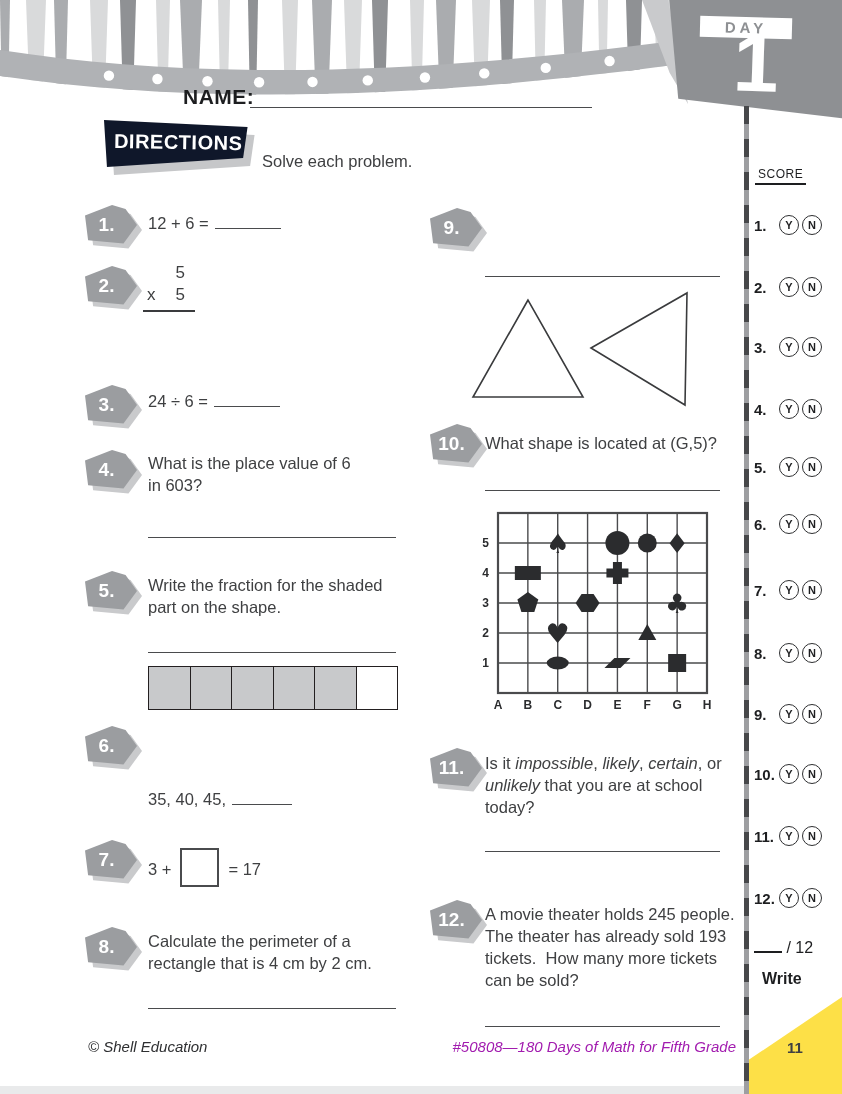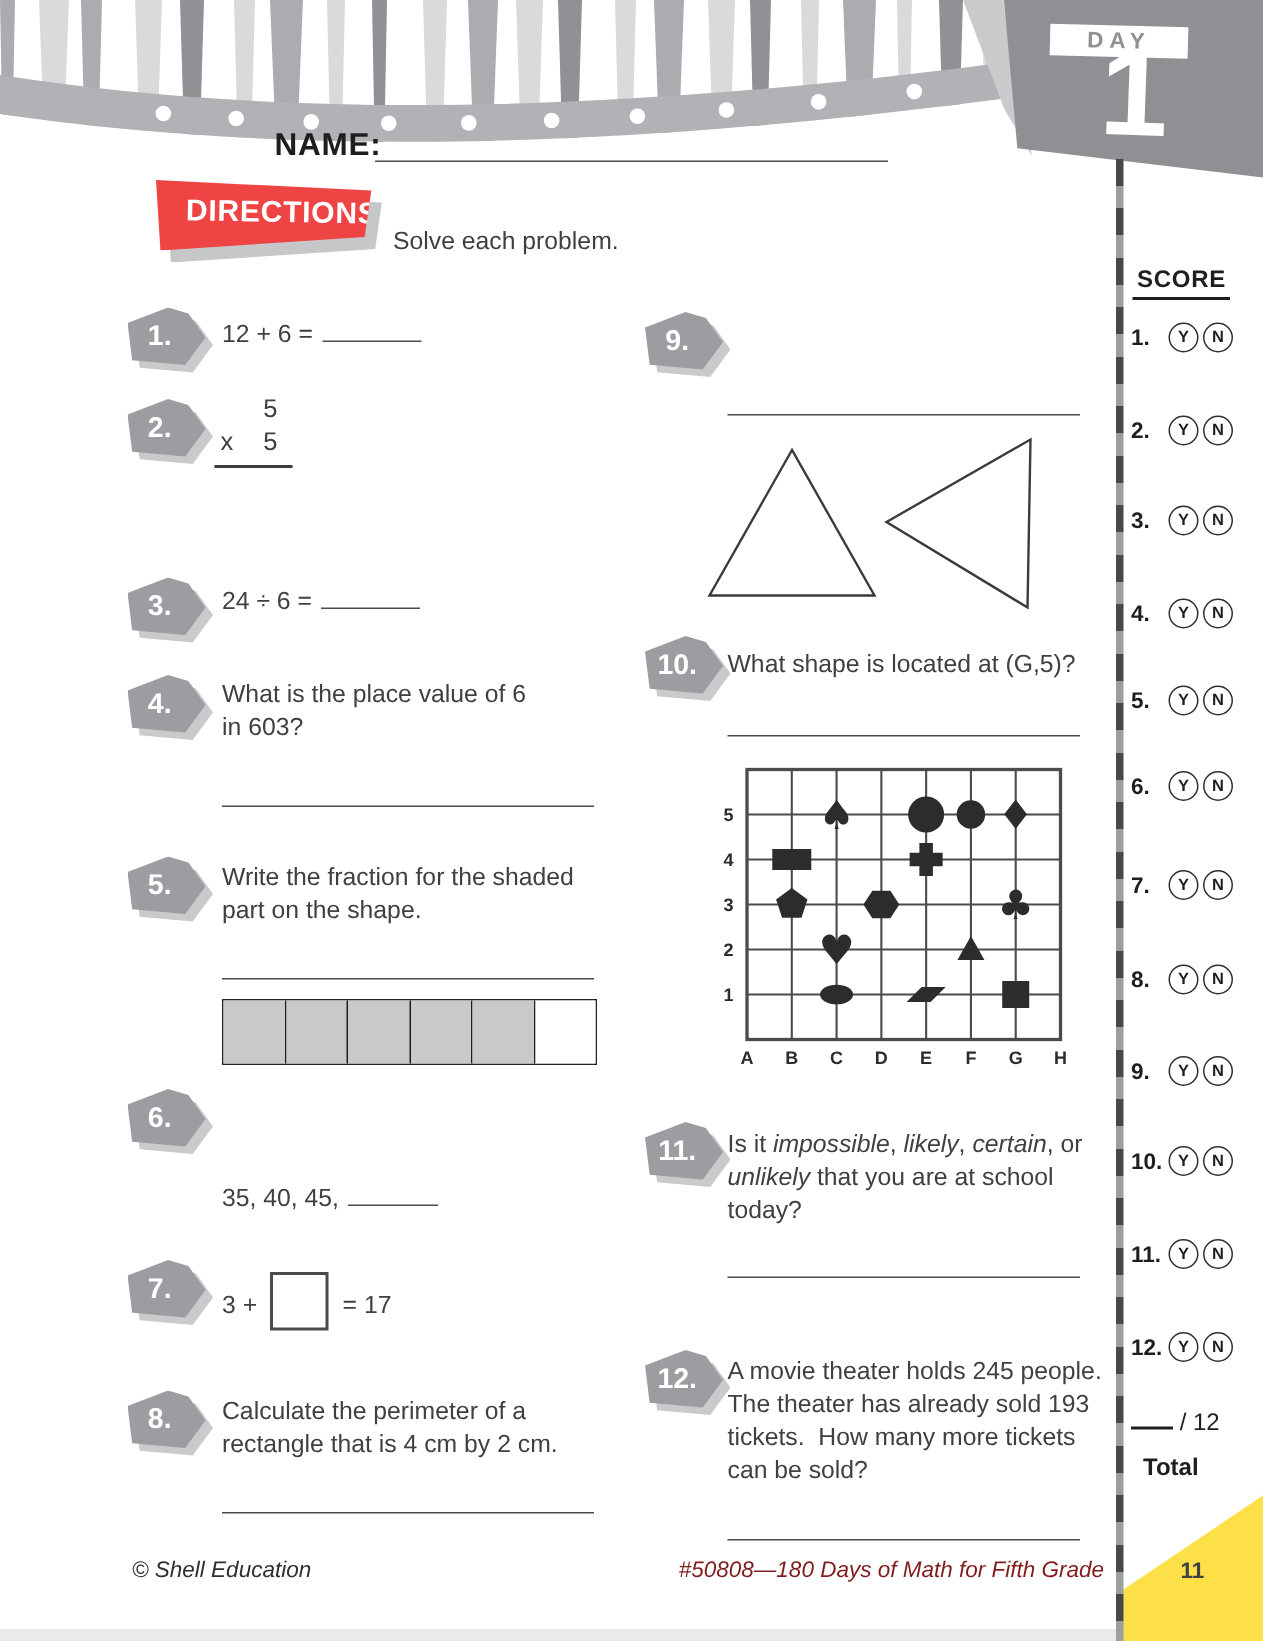--- a/index.html
+++ b/index.html
@@ -24,22 +24,22 @@
            font-size:82px;font-weight:bold;transform:rotate(2deg);line-height:1;}
 
   
   .name-row{position:absolute;left:183px;top:85px;}
   .name-label{font-size:21px;font-weight:bold;color:#1d1e20;letter-spacing:.5px;}
   .name-line{position:absolute;left:250px;top:107px;width:342px;border-bottom:1.6px solid #4a4b4d;}
   .dir-wrap{position:absolute;left:104px;top:117px;width:160px;height:56px;}
   .dir-shadow{position:absolute;left:7px;top:8px;width:148px;height:50px;
               clip-path:polygon(0% 6%,97% 20%,94% 82%,2% 100%);background:#c6c7c9;}
   .dir-shape{position:absolute;left:0;top:0;width:148px;height:50px;
-             clip-path:polygon(0% 6%,97% 20%,94% 82%,2% 100%);background:#ef4444;
-             display:flex;align-items:center;justify-content:flex-end;}
+             clip-path:polygon(0% 6%,97% 20%,94% 82%,2% 100%);background:#0f172a;
+             display:flex;align-items:center;justify-content:center;}
   .dir-shape span{color:#fff;font-weight:bold;font-size:20px;letter-spacing:.5px;transform:rotate(1deg);}
   .dir-text{position:absolute;left:262px;top:132px;font-size:16.5px;margin-top:20px;}
 
   
   .pbadge{position:absolute;width:52px;height:40px;}
   .pbadge i{position:absolute;inset:0;
      clip-path:polygon(0% 26%,52% 0%,78% 10%,100% 50%,74% 96%,6% 88%);}
   .pbadge .bshadow{background:#c9cacc;transform:translate(5px,5px);}
   .pbadge .bface{background:#9b9da0;display:flex;align-items:center;justify-content:center;
      font-style:normal;color:#fff;font-weight:bold;font-size:19px;padding-right:9px;}
@@ -59,42 +59,42 @@
   .abox{display:inline-block;width:35px;height:35px;border:2px solid #4a4b4d;
         margin:0 9px;vertical-align:-12px;background:#fff;}
 
   
   .fraction-bar{position:absolute;left:148px;top:666px;width:250px;height:44px;display:flex;
                 border:1.6px solid #231f20;box-sizing:border-box;}
   .fcell{flex:1;border-right:1.6px solid #231f20;background:#fff;}
   .fcell:last-child{border-right:none;}
 
   
-  .score-title{position:absolute;left:755px;top:178px;font-size:16px;font-weight:bold;color:#1d1e20;
+  .score-title{position:absolute;left:755px;top:167px;font-size:12px;font-weight:normal;color:#1d1e20;
                border-bottom:2.5px solid #1d1e20;padding:0 3px 2px 3px;letter-spacing:.5px;}
   .score-item{position:absolute;left:754px;display:flex;align-items:center;gap:3px;
               font-weight:bold;font-size:15px;color:#1d1e20;}
   .sc-num{min-width:22px;}
   .yn{display:inline-flex;width:18px;height:18px;border:1.4px solid #2e2f31;border-radius:50%;
       align-items:center;justify-content:center;font-size:11px;font-weight:bold;background:#fff;}
   .score-total{position:absolute;left:754px;top:938px;font-weight:normal;font-size:16px;color:#1d1e20;}
   .score-total .tblank{display:inline-block;width:28px;border-bottom:2px solid #1d1e20;height:13px;}
   .total-label{position:absolute;left:762px;top:970px;font-weight:bold;font-size:16px;color:#1d1e20;}
 
   .divider{position:absolute;left:744px;top:106px;width:5px;height:988px;
            background:repeating-linear-gradient(180deg,#47484a 0 18px,#9d9ea1 18px 33px);}
 
   .corner{position:absolute;left:748px;top:995px;width:94px;height:99px;background:#fde047;
           clip-path:polygon(0 66%,100% 2%,100% 100%,0 100%);}
   .corner span{display:block;text-align:center;padding-top:44px;font-weight:bold;font-size:15px;color:#3f4042;}
   .bottom-strip{position:absolute;left:0;top:1086px;width:842px;height:8px;background:#e9eaeb;}
 
   .footer-left{position:absolute;left:88px;top:1038px;font-size:15px;font-style:italic;color:#2e2f31;}
   .footer-center{position:absolute;left:430px;top:1038px;width:306px;text-align:right;
-                 font-size:15px;font-style:italic;color:#7f1d1d;}
+                 font-size:15px;font-style:italic;color:#a21caf;}
 
   .fig-svg{position:absolute;}
 </style>
 </head>
 <body>
 
 <div class="page">
 
   <svg class="top-art" width="842" height="130">
       <polygon points="0,0 10,0 8.2,96 1.7999999999999998,96" fill="#aaacaf"></polygon>
@@ -377,21 +377,21 @@
       <div class="score-item" style="top: 888px;">
         <span class="sc-num">12.</span>
         <span class="yn">Y</span>
         <span class="yn">N</span>
       </div>
     </div>
   <div class="score-total">
     <span class="tblank"></span>
     <span>/ 12</span>
   </div>
-  <div class="total-label">Total</div>
+  <div class="total-label">Write</div>
 
   <div class="bottom-strip"></div>
   <div class="corner">
     <span>11</span>
   </div>
   <div class="divider"></div>
 
   <div class="footer-left">© Shell Education</div>
   <div class="footer-center">#50808—180 Days of Math for Fifth Grade</div>
 

